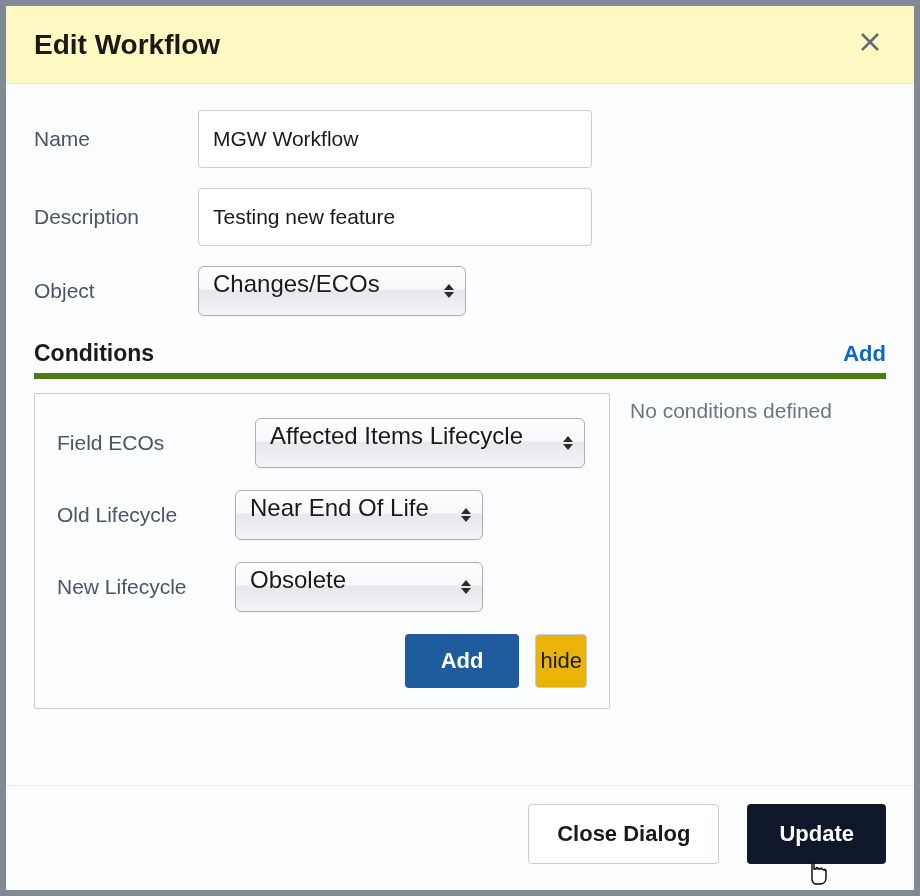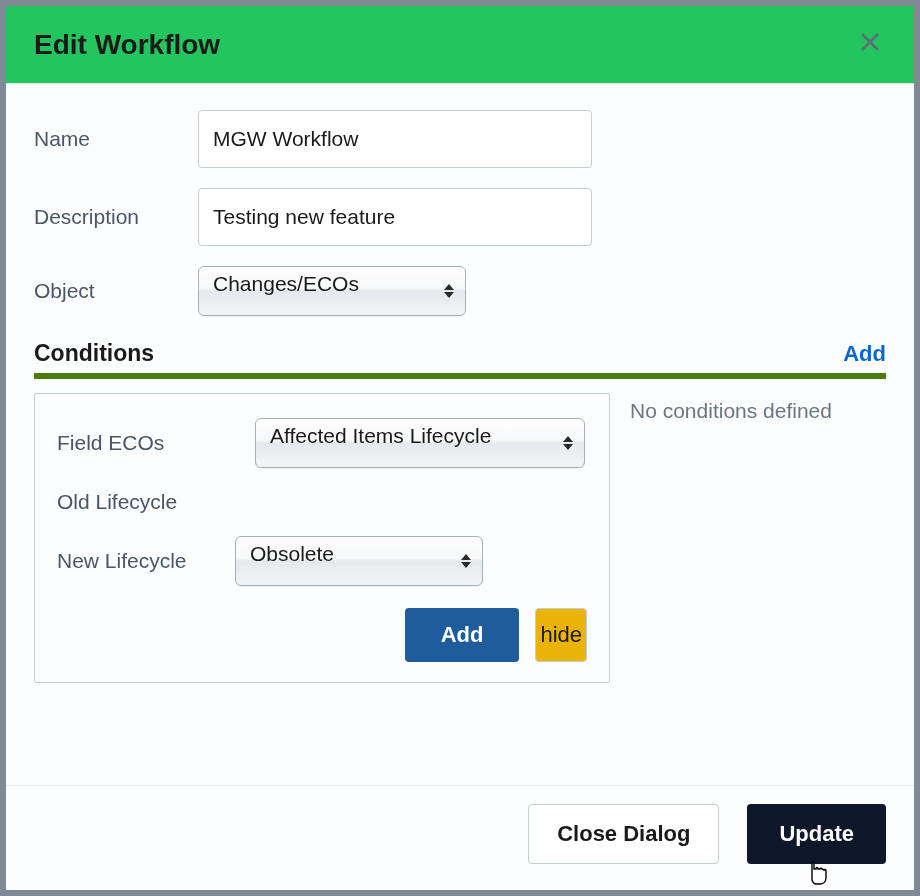--- a/index.html
+++ b/index.html
@@ -15,21 +15,21 @@
       padding: 6px;
     }
     .dialog {
       background: #fcfdfe;
       width: 100%;
       height: 100%;
       display: flex;
       flex-direction: column;
     }
     .dialog-header {
-      background: #22c55e;
+      background: #fef9c3;
       padding: 20px 28px 20px 28px;
       display: flex;
       justify-content: space-between;
       align-items: center;
       border-bottom: 1px solid #e1e6ec;
     }
     .dialog-title {
       font-size: 28px;
       font-weight: 700;
       color: #1a1a1a;
@@ -74,21 +74,21 @@
     }
     .select-wrap {
       position: relative;
       display: inline-block;
     }
     .native-select {
       height: 50px;
       border: 1px solid #a8b0bb;
       border-radius: 6px;
       padding: 0 42px 16px 14px;
-      font-size: 21px;
+      font-size: 24px;
       color: #1a1a1a;
       background: linear-gradient(to bottom, #fefefe 0%, #f7f8f9 45%, #e5e8ec 50%, #f2f4f6 100%);
       appearance: none;
       -webkit-appearance: none;
       cursor: pointer;
       box-shadow: 0 1px 1px rgba(0,0,0,0.05);
     }
     .select-wrap .chevrons {
       position: absolute;
       right: 12px;
@@ -283,20 +283,29 @@
             </select>
             <span class="chevrons">
                 <span class="up"></span>
                 <span class="down"></span>
               </span>
           </div>
         </div>
 
         <div class="panel-row">
           <div class="panel-label">Old Lifecycle</div>
+          <div class="select-wrap">
+            <select class="native-select lifecycle-select">
+              <option>Near End Of Life</option>
+            </select>
+            <span class="chevrons">
+                <span class="up"></span>
+                <span class="down"></span>
+              </span>
+          </div>
         </div>
 
         <div class="panel-row">
           <div class="panel-label">New Lifecycle</div>
           <div class="select-wrap">
             <select class="native-select lifecycle-select">
               <option>Obsolete</option>
             </select>
             <span class="chevrons">
                 <span class="up"></span>

